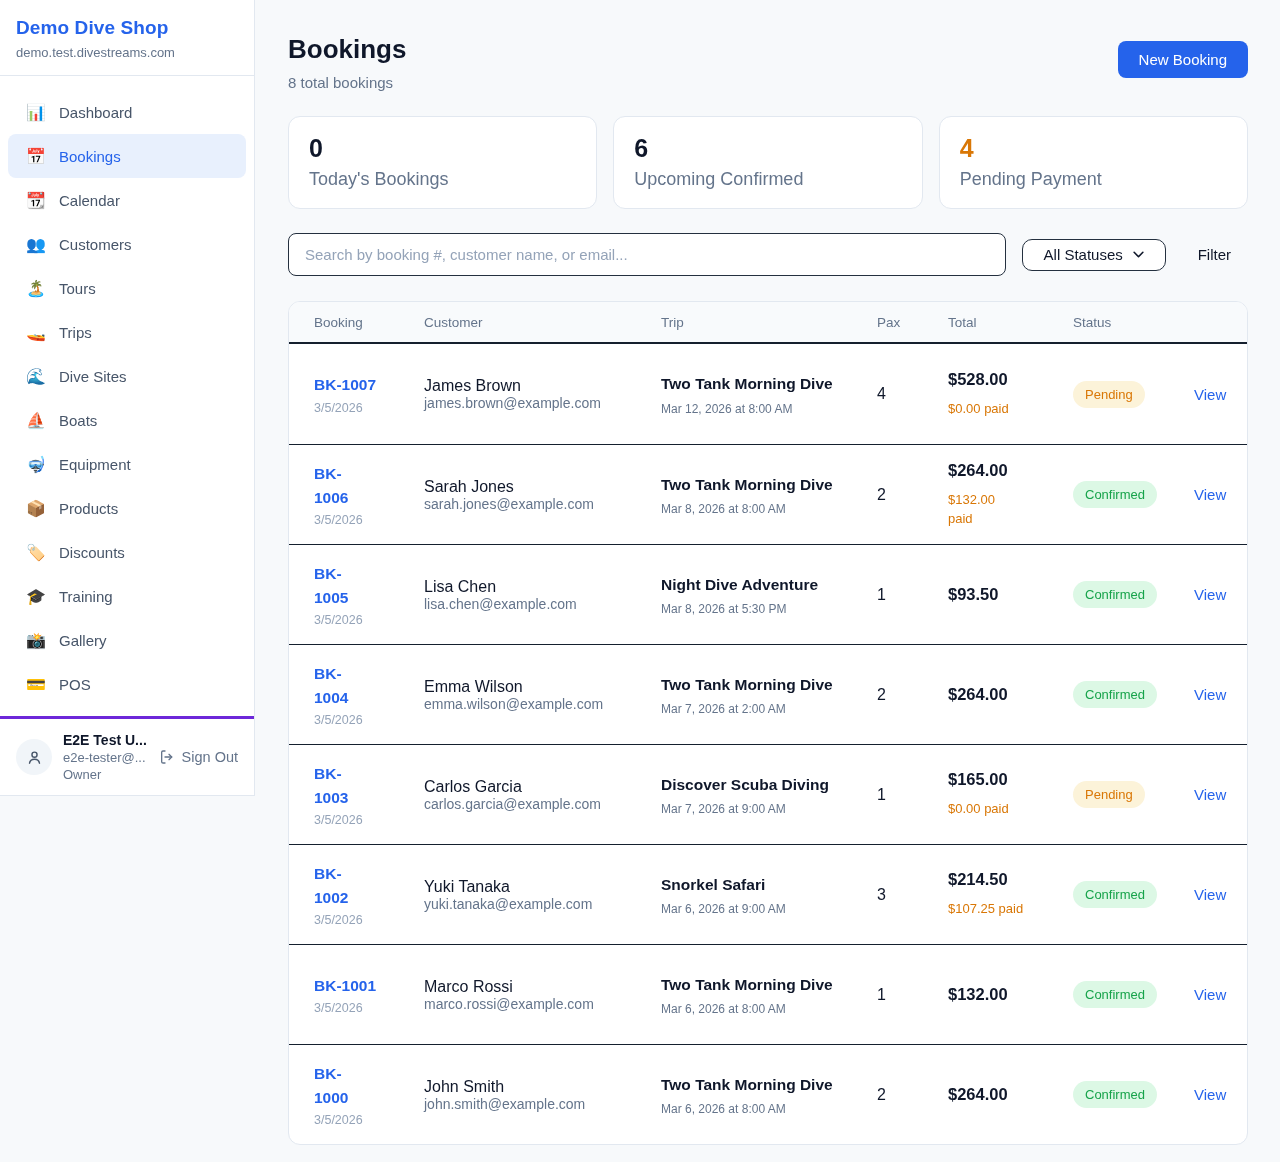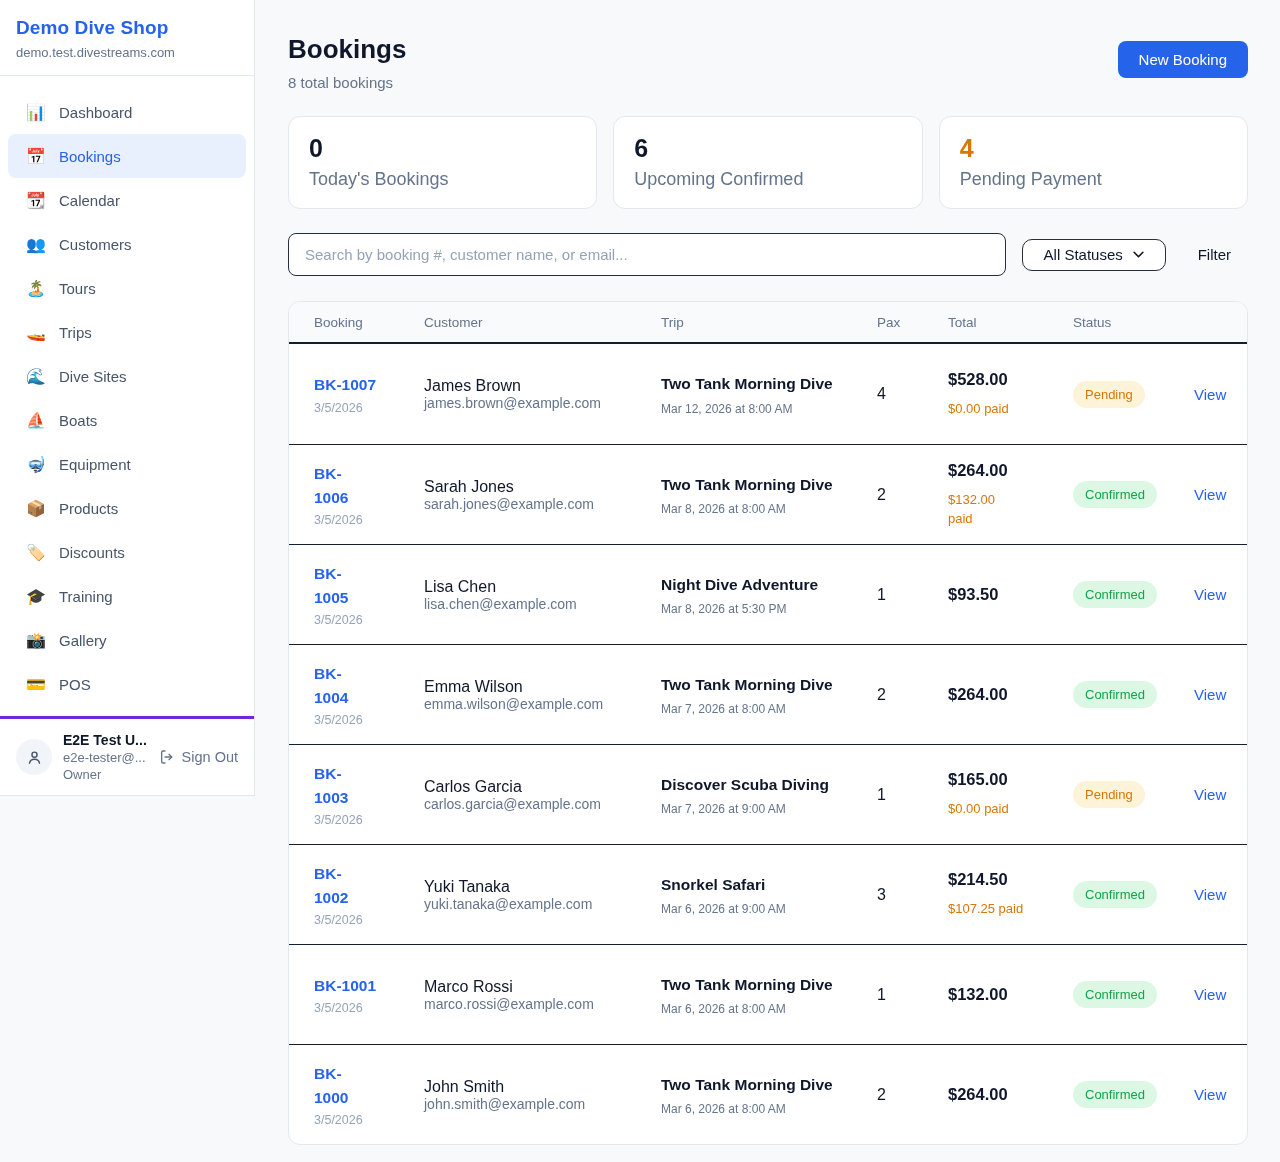--- a/index.html
+++ b/index.html
@@ -318,21 +318,21 @@
           <a class="view-link">View</a>
         </div>
         <div class="t-row">
           <div class="cell"><a class="bk-id">BK-<br>1004</a><div class="bk-date">3/5/2026</div></div>
           <div class="cell">
             <div class="c-name">Emma Wilson</div>
             <div class="c-email">emma.wilson@example.com</div>
           </div>
           <div class="cell">
             <div class="t-name">Two Tank Morning Dive</div>
-            <div class="t-time">Mar 7, 2026 at 8:00 AM</div>
+            <div class="t-time">Mar 7, 2026 at 2:00 AM</div>
           </div>
           <div class="cell pax">2</div>
           <div class="cell">
             <div class="total-amt">$264.00</div>
           </div>
           <div class="cell"><span class="badge confirmed">Confirmed</span></div>
           <a class="view-link">View</a>
         </div>
         <div class="t-row">
           <div class="cell"><a class="bk-id">BK-<br>1003</a><div class="bk-date">3/5/2026</div></div>

